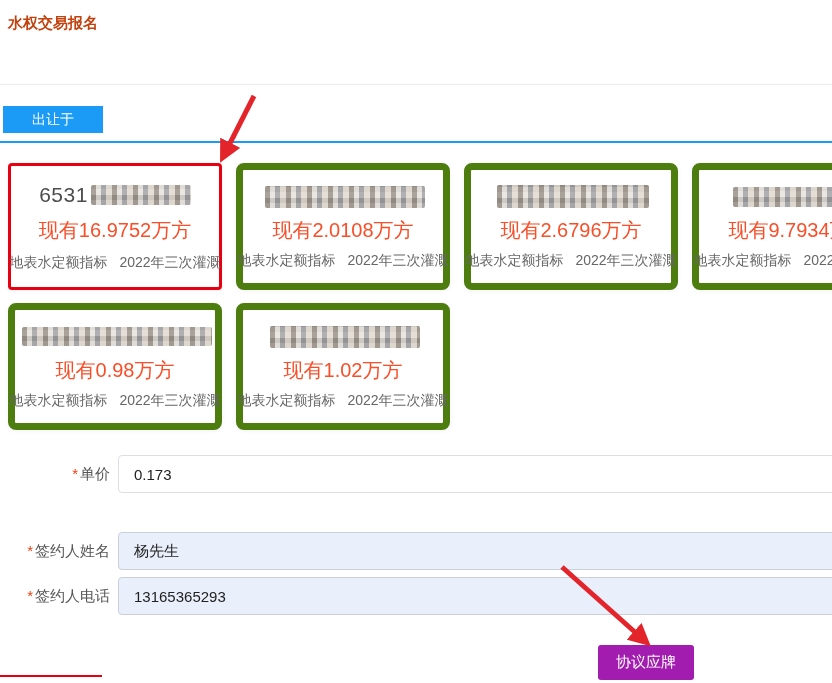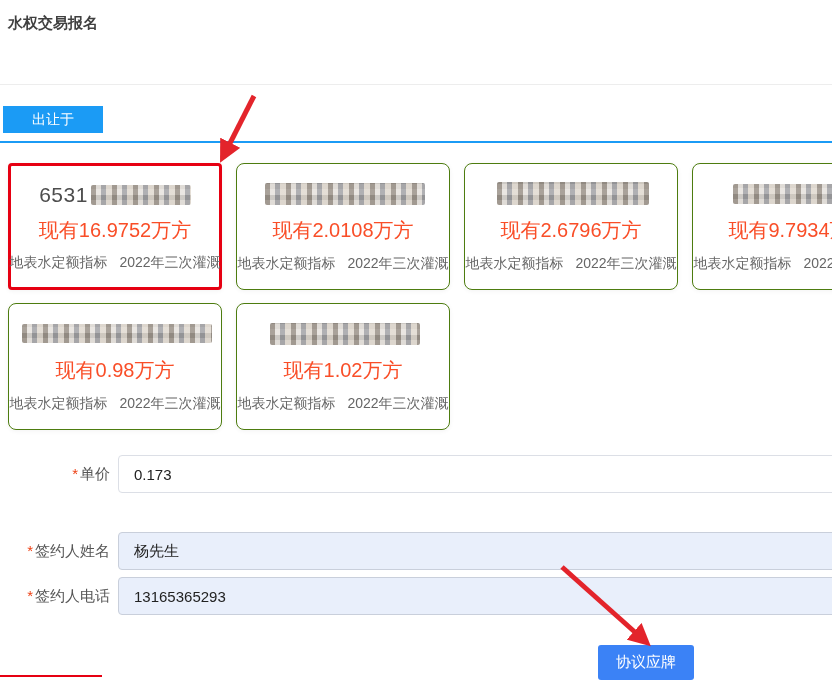--- a/index.html
+++ b/index.html
@@ -2,30 +2,30 @@
 <html><head>
 <meta charset="utf-8">
 <style>
   html,body{margin:0;padding:0;}
   body{
     width:832px;height:683px;position:relative;overflow:hidden;
     background:#ffffff;font-family:"Liberation Sans","DejaVu Sans",sans-serif;
     color:#333;
   }
   
-  .page-title{position:absolute;left:8px;top:14px;font-size:15px;font-weight:bold;color:#404040;}
+  .page-title{position:absolute;left:8px;top:14px;font-size:15px;font-weight:bold;color:#c2410c;}
   .header-divider{position:absolute;left:0;top:84px;width:832px;height:1px;background:#ededed;}
   
   .tab{position:absolute;left:3px;top:106px;width:100px;height:27px;line-height:27px;
     text-align:center;color:#fff;font-size:14px;cursor:pointer;}
   .tab-underline{position:absolute;left:0;top:141px;width:832px;height:2px;}
   
   .cards{position:absolute;left:8px;top:163px;width:910px;display:flex;flex-wrap:wrap;gap:13px 14px;}
   .card{box-sizing:border-box;width:214px;height:127px;background:#fff;
-    border:1px solid #4d7c0f;border-radius:8px;box-shadow:0 1px 5px rgba(0,0,0,.05);
+    border:7px solid #4d7c0f;border-radius:8px;box-shadow:0 1px 5px rgba(0,0,0,.05);
     display:flex;flex-direction:column;align-items:center;justify-content:space-evenly;
     padding:6px 4px;cursor:pointer;}
   .card.selected{border:3px solid #e60012;border-radius:4px;}
   .card-id{display:flex;align-items:center;justify-content:center;height:26px;
     font-size:21px;color:#4d4d4d;letter-spacing:.5px;font-weight:500;}
   .card-quota{font-size:20px;}
   .card-meta{font-size:14px;color:#666;display:flex;gap:12px;white-space:nowrap;}
   .mosaic{display:inline-block;height:20px;border-radius:2px;margin-left:3px;
     background:
       repeating-linear-gradient(90deg, rgba(105,95,85,.45) 0 5px, rgba(255,255,255,.35) 5px 10px, rgba(90,100,120,.35) 10px 15px, rgba(235,228,218,.5) 15px 21px),
@@ -146,21 +146,21 @@
   <input class="input filled" value="杨先生" style="">
 </div>
 
 <div class="form-row" style="top:577px;width:832px">
   <div class="form-label">
     <span class="req">*</span><span>签约人电话</span>
   </div>
   <input class="input filled" value="13165365293" style="">
 </div>
 
-<button class="submit-btn" style="background:#3b82f6">协议应牌</button>
+<button class="submit-btn" style="background:#a21caf">协议应牌</button>
 
 <div class="red-underline"></div>
 
 <svg class="annot-svg" viewBox="0 0 832 683" xmlns="http://www.w3.org/2000/svg">
   <defs>
     <marker id="arrowhead" markerWidth="4.5" markerHeight="4.5" refX="3.2" refY="2.25" orient="auto">
       <path d="M0,0 L4.5,2.25 L0,4.5 Z" fill="#e3242b"></path>
     </marker>
   </defs>
   <line x1="254" y1="96" x2="223" y2="157" stroke="#e3242b" stroke-width="5" marker-end="url(#arrowhead)"></line>

